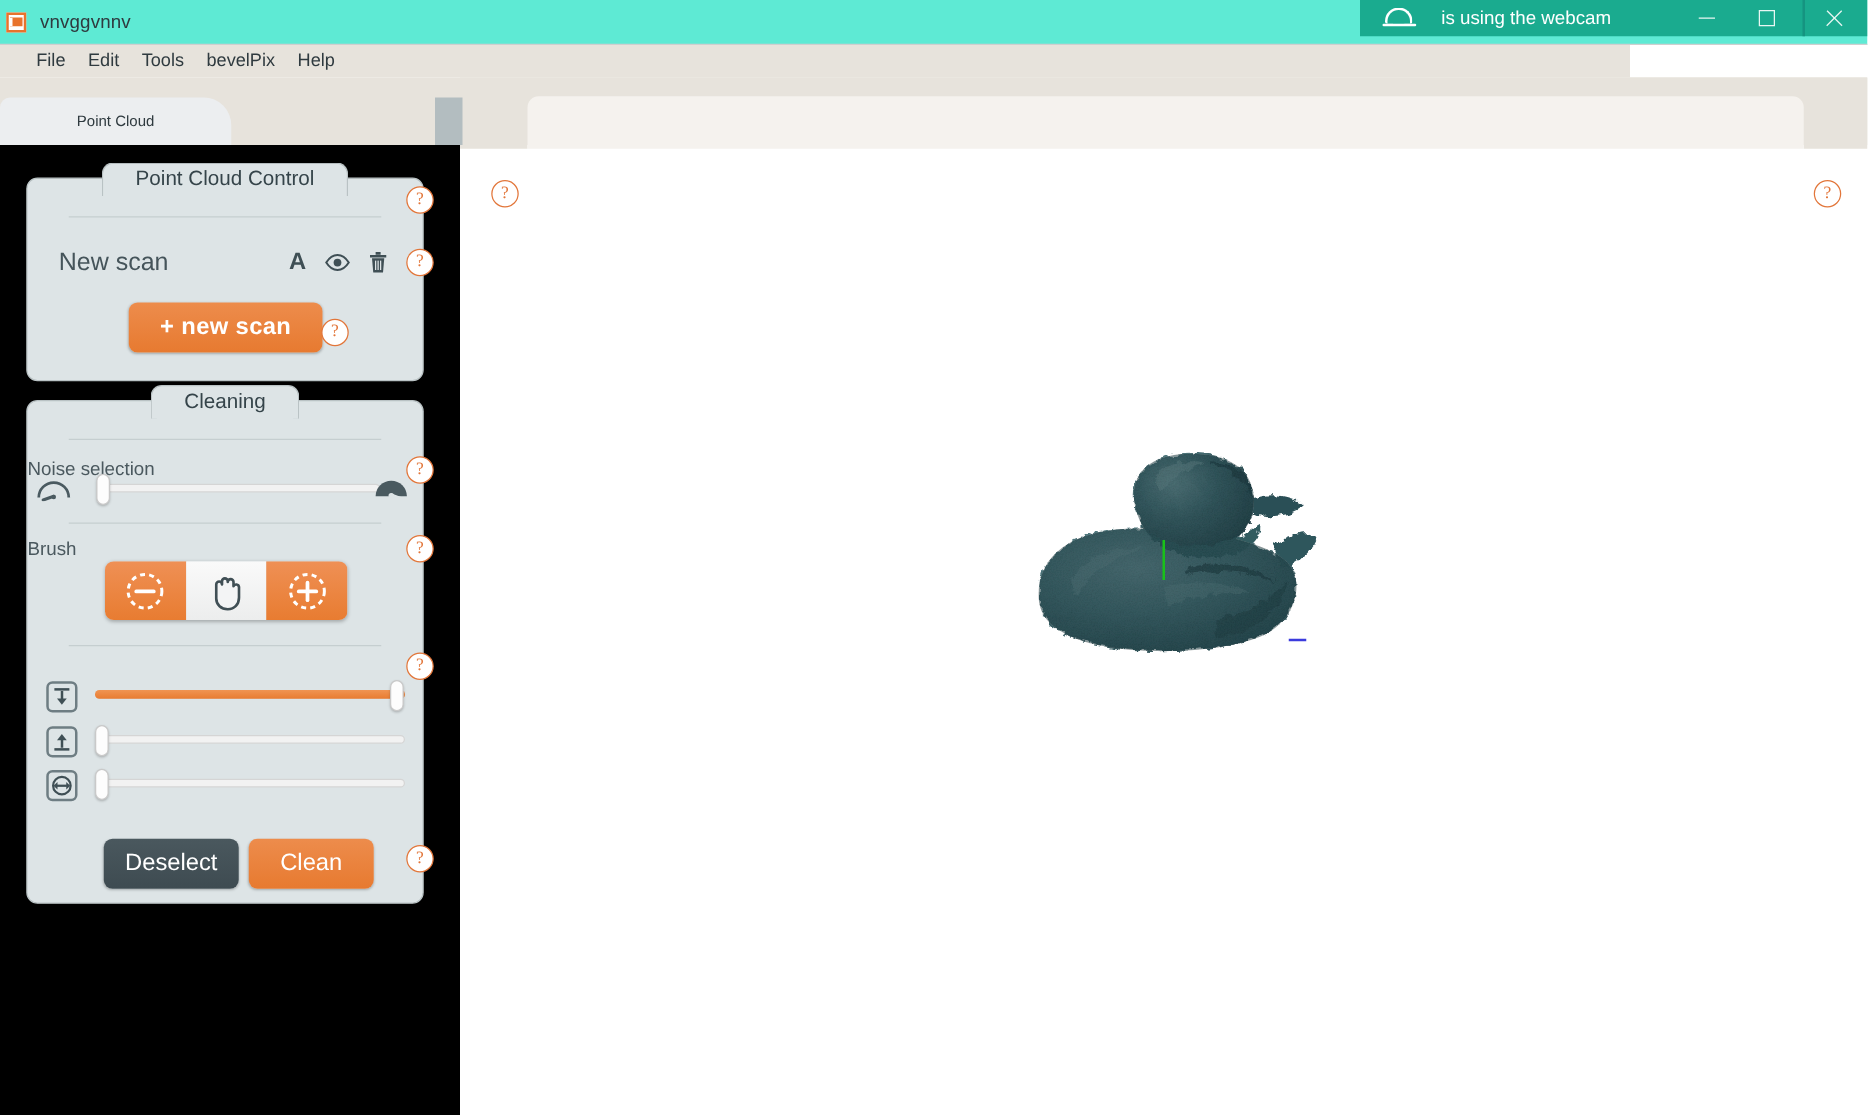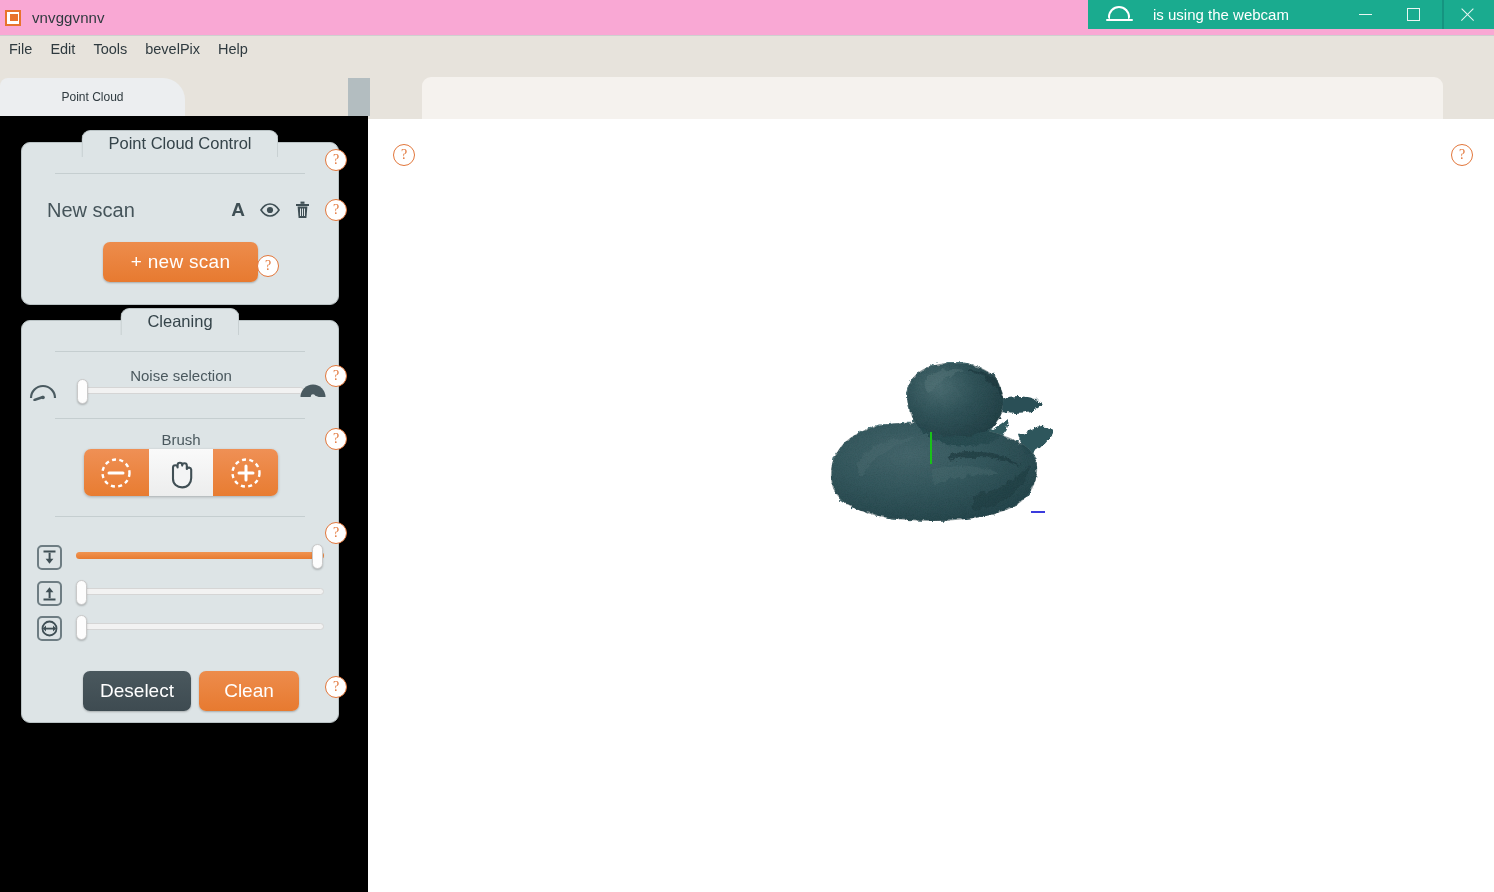--- a/index.html
+++ b/index.html
@@ -15,21 +15,21 @@
     position: relative;
     color: #3f4d52;
   }
 
   
   #titlebar {
     position: absolute;
     top: 0; left: 0;
     width: 1494px;
     height: 36px;
-    background: #f9a8d4;
+    background: #5eead4;
     border-bottom: 1px solid #cfcfcf;
     display: flex;
     align-items: center;
     box-sizing: border-box;
   }
   #app-icon {
     width: 16px; height: 16px;
     margin-left: 5px;
     background: #ffffff;
     border: 2px solid #e8732c;
@@ -131,26 +131,26 @@
     position: absolute;
     right: 50px; top: 0;
     width: 2px; height: 29px;
     background: #159480;
   }
 
   
   #menubar {
     position: absolute;
     top: 36px; left: 0;
-    width: 1494px;
+    width: 1304px;
     height: 26px;
     background: #e7e3dc;
     display: flex;
     align-items: center;
-    padding-left: 0;
+    padding-left: 20px;
     box-sizing: border-box;
   }
   .menu-item {
     font-size: 14.5px;
     color: #2f3a3f;
     padding: 2px 9px;
     cursor: default;
   }
 
   
@@ -291,30 +291,30 @@
     box-shadow: 0 1px 2px rgba(0,0,0,.25);
   }
   .btn-dark {
     background: linear-gradient(#4a585e, #3e4b51);
     box-shadow: 0 1px 2px rgba(0,0,0,.25);
   }
   #btn-new-scan {
     position: absolute;
     left: 81px; top: 99px;
     width: 155px; height: 40px;
-    font-weight: normal;
+    font-weight: bold;
     letter-spacing: .3px;
   }
 
   
   #panel-cleaning { top: 204px; height: 403px; }
   .sub-label {
     position: absolute;
     width: 318px;
-    text-align: center;
+    text-align: left;
     font-size: 15px;
     color: #4a585e;
     left: 0;
   }
 
   .slider-track {
     position: absolute;
     height: 7px;
     background: #f2f2f2;
     border: 1px solid #d5d5d5;

